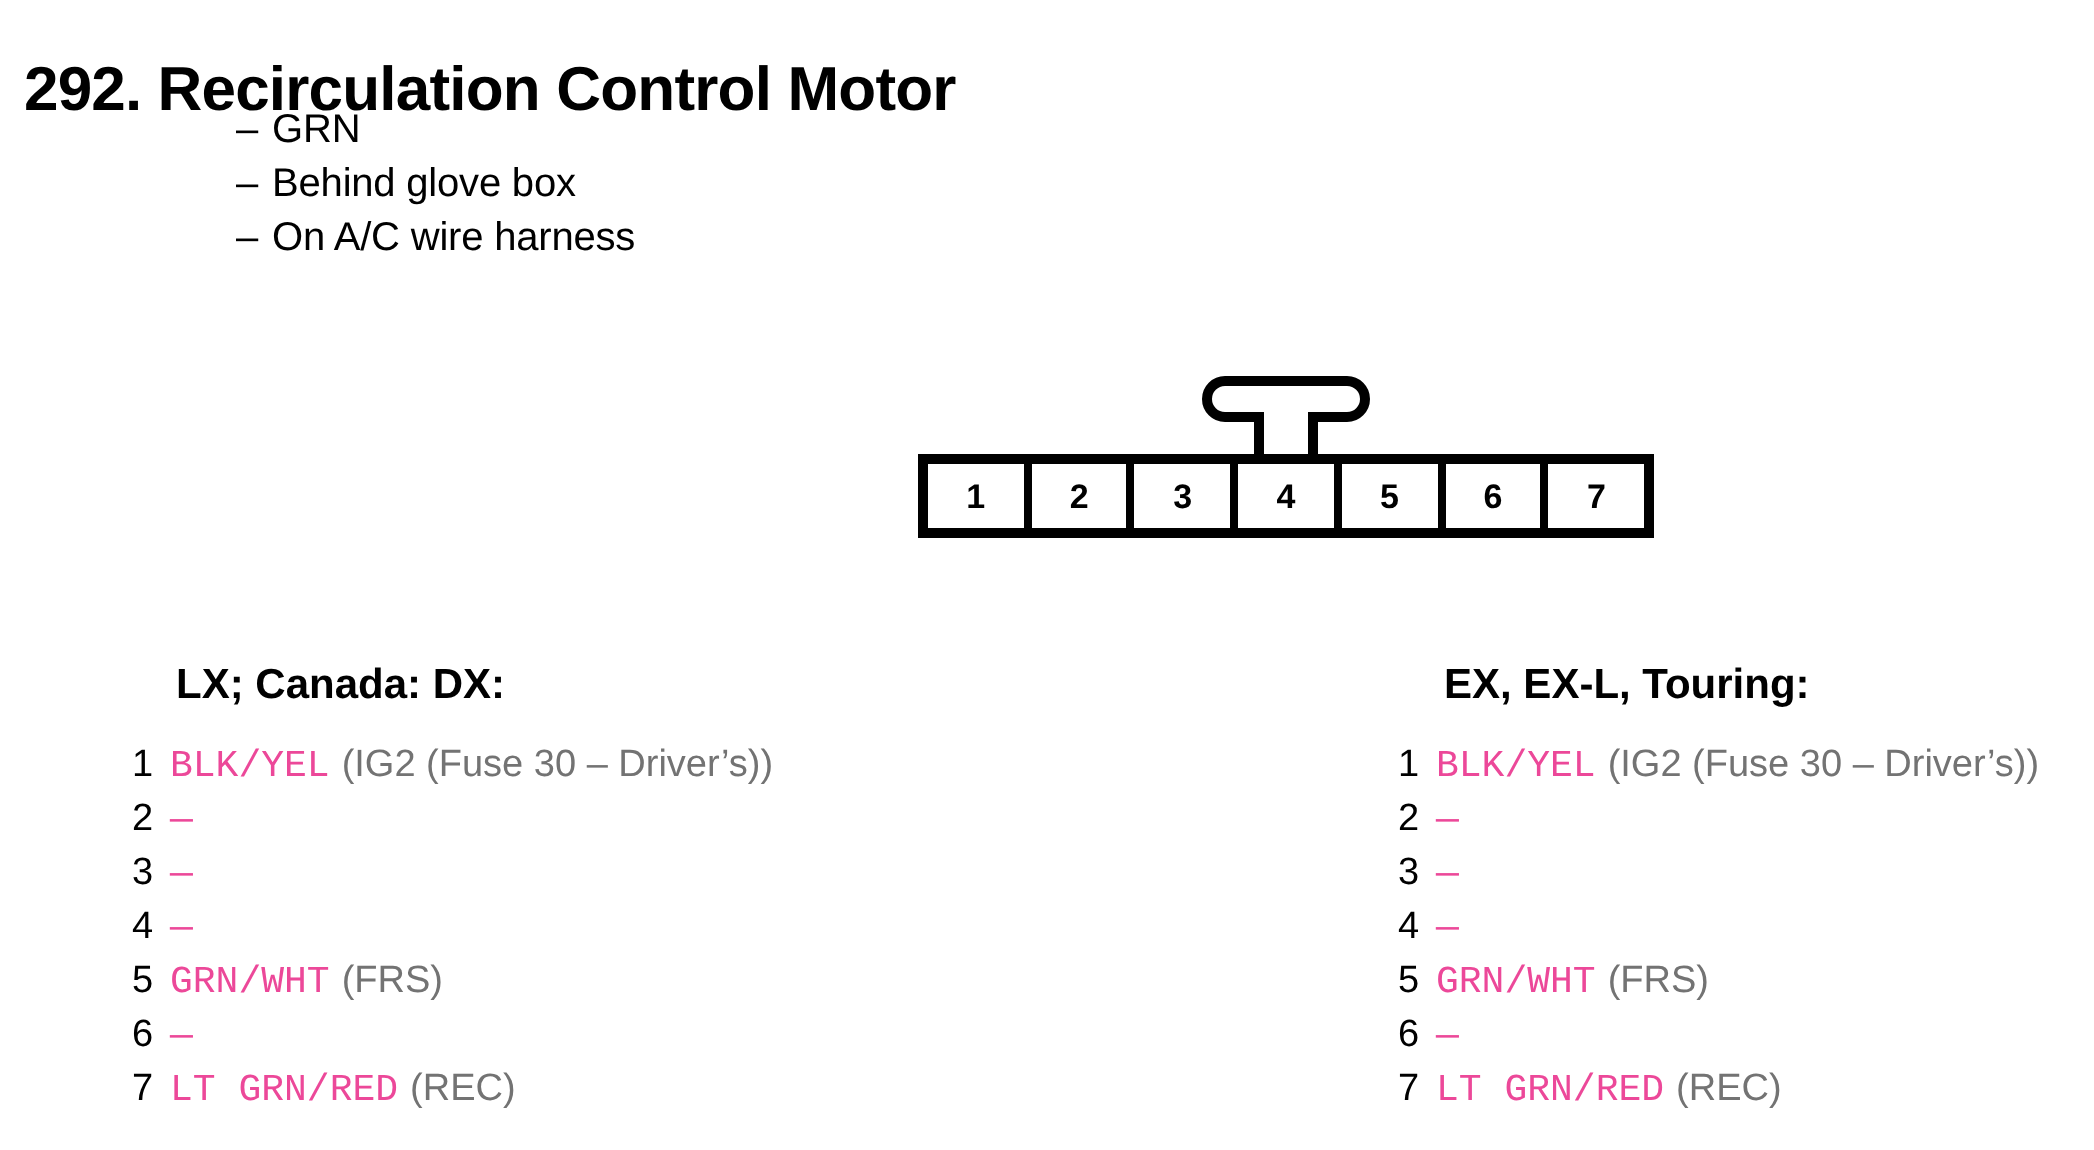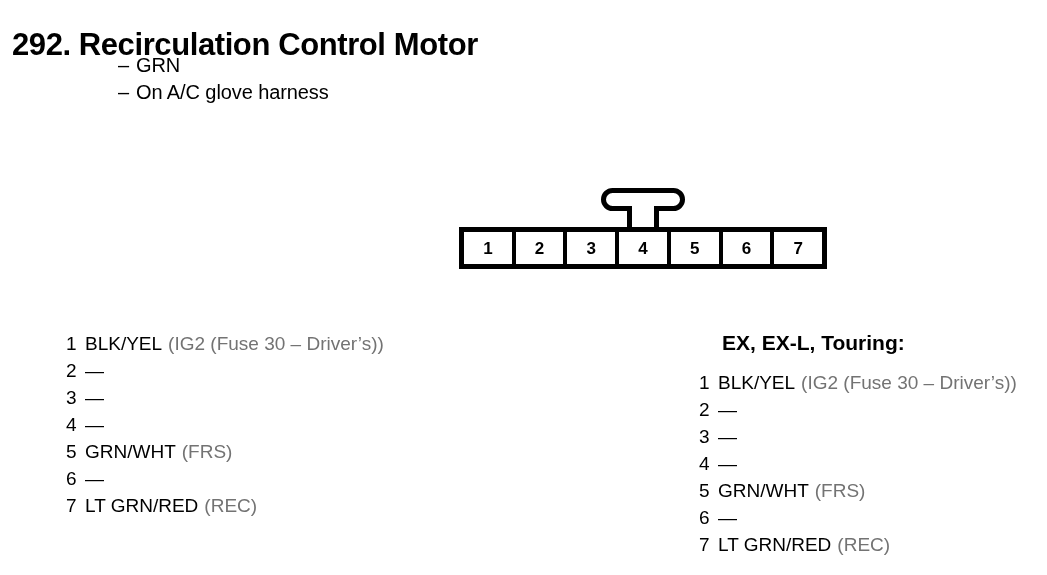--- a/index.html
+++ b/index.html
@@ -128,56 +128,58 @@
     height: 27px;
     font-size: 19px;
     line-height: 27px;
     white-space: nowrap;
   }
   .pin-no {
     width: 19px;
     flex: 0 0 19px;
     text-align: left;
   }
-  .pin-wire { color: #000000; }
+  .pin-wire { color: #ec4899; font-family: Liberation Mono, monospace; }
   .pin-circuit {
     color: #737373;
     margin-left: 6px;
   }
   .pin-wire.is-empty { letter-spacing: 0; }
 </style>
 </head>
 <body>
 
 <h1 id="page-title">
   <span class="title-number">292.</span><span class="title-text">Recirculation Control Motor</span>
 </h1>
 
 <div id="detail-list">
     <div class="detail-item"><span class="dash">–</span><span>GRN</span></div>
-    <div class="detail-item"><span class="dash">–</span><span>On A/C glove harness</span></div>
+    <div class="detail-item"><span class="dash">–</span><span>Behind glove box</span></div>
+    <div class="detail-item"><span class="dash">–</span><span>On A/C wire harness</span></div>
   </div>
 
 <div id="connector">
   <div class="latch">
     <div class="latch-bar"></div>
     <div class="latch-neck"></div>
   </div>
   <div class="connector-body" id="connector-body">
       <div class="pin-cell">1</div>
       <div class="pin-cell">2</div>
       <div class="pin-cell">3</div>
       <div class="pin-cell">4</div>
       <div class="pin-cell">5</div>
       <div class="pin-cell">6</div>
       <div class="pin-cell">7</div>
     </div>
 </div>
 
 <div class="pin-column" id="column-left">
+  <div class="column-heading">LX; Canada: DX:</div>
   <div class="pin-rows">
       <div class="pin-row">
         <span class="pin-no">1</span>
         <span class="pin-wire">BLK/YEL</span>
         <span class="pin-circuit">(IG2 (Fuse 30 – Driver’s))</span>
       </div>
       <div class="pin-row">
         <span class="pin-no">2</span>
         <span class="pin-wire is-empty">—</span>
       </div>

